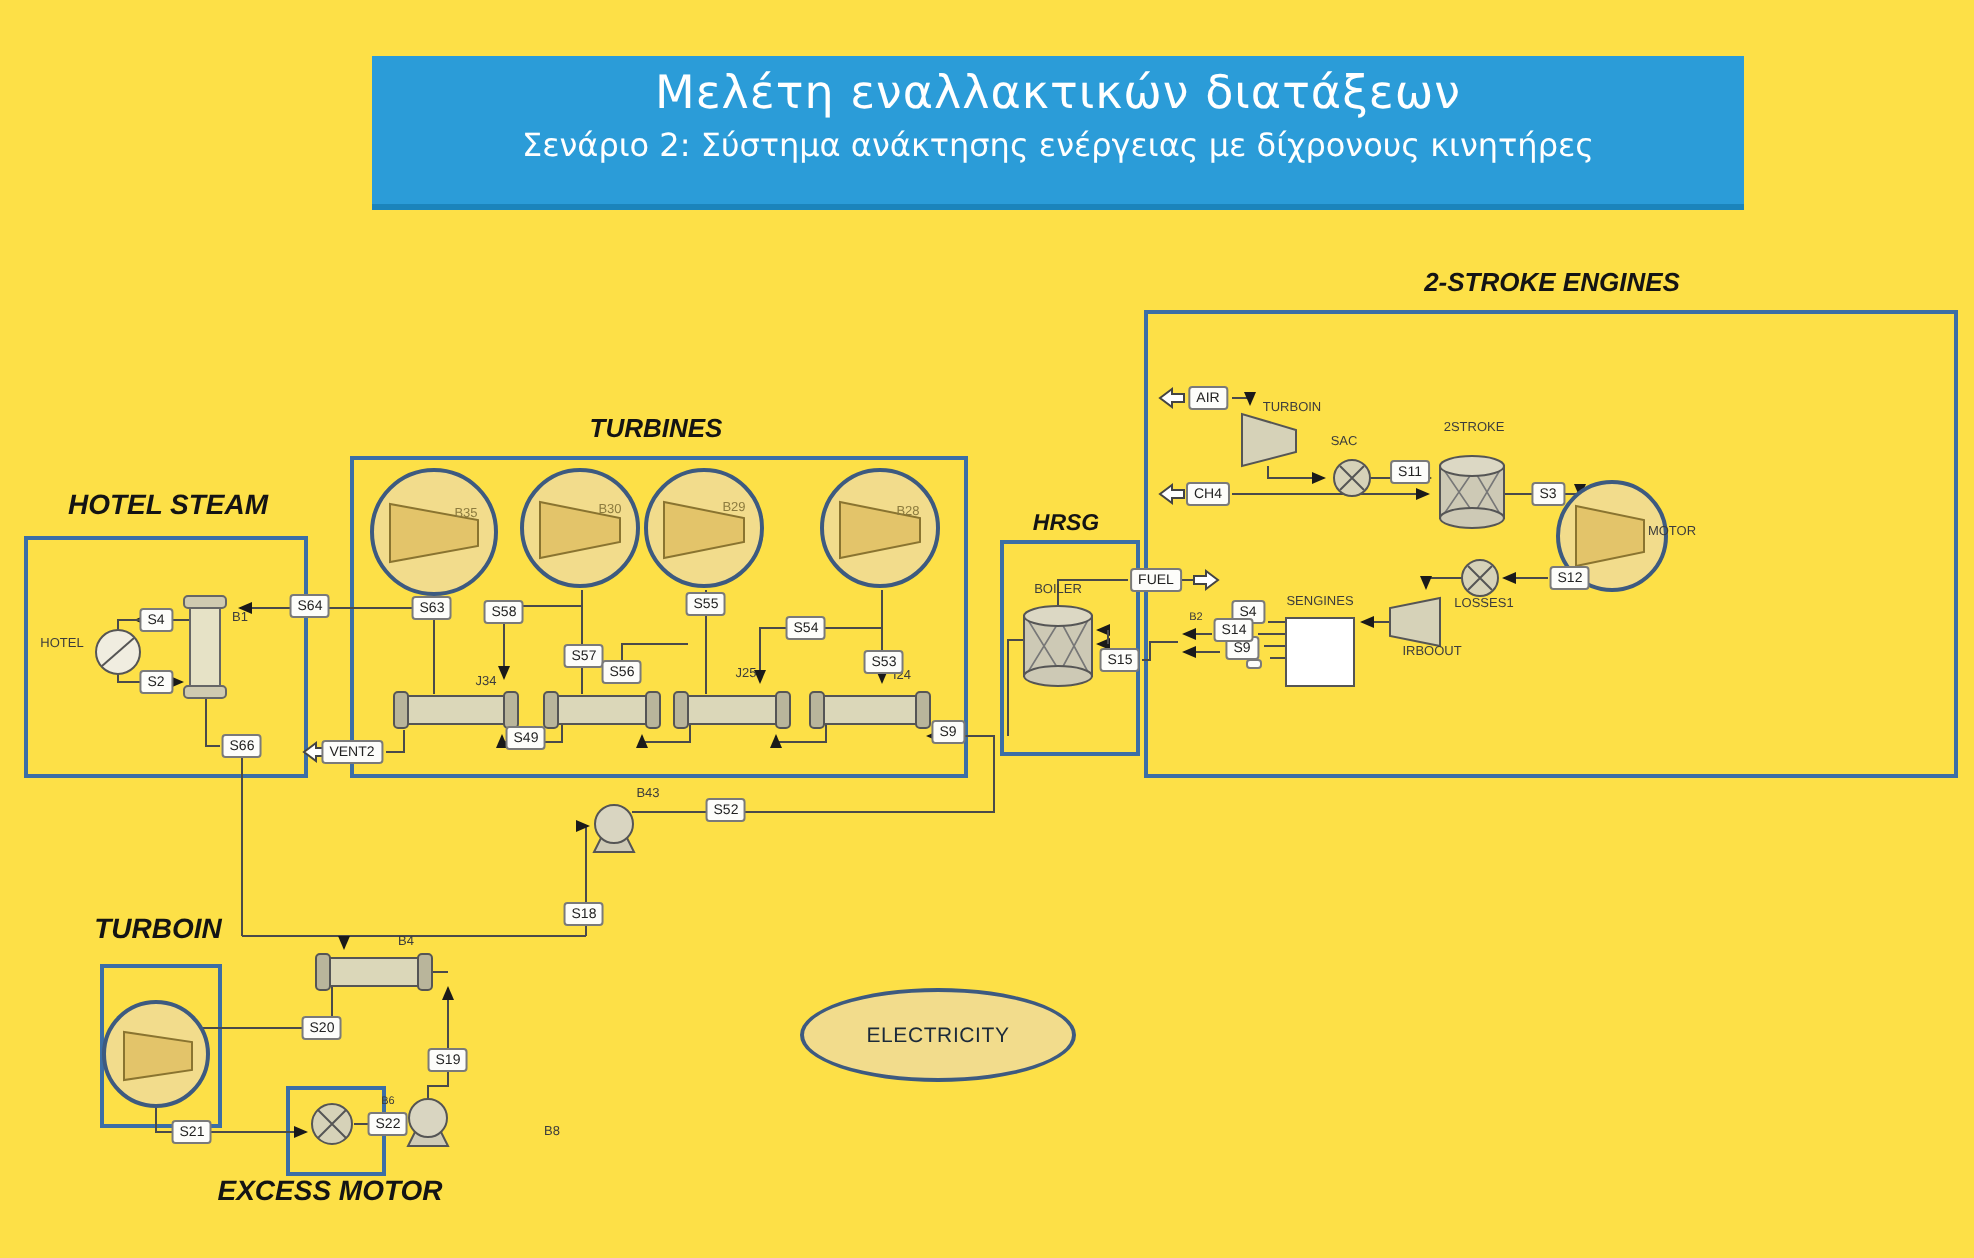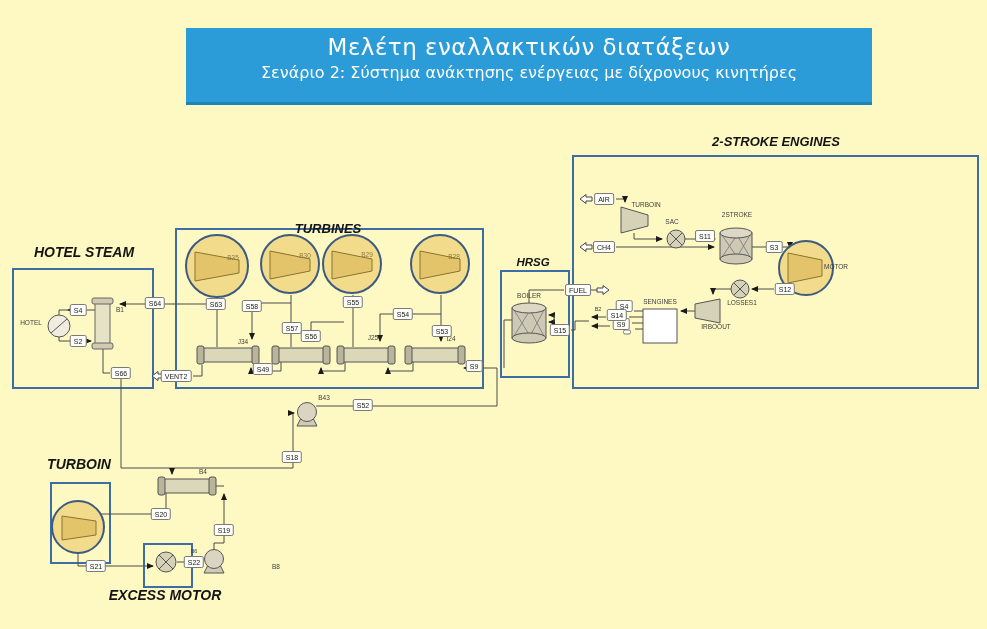--- a/index.html
+++ b/index.html
@@ -1,16 +1,16 @@
 <!DOCTYPE html>
 <html><head>
 <meta charset="utf-8">
 <style>
   html,body{margin:0;padding:0;background:#fff;}
-  .canvas{position:relative;width:987px;height:629px;background:#fef9c3;overflow:hidden;
+  .canvas{position:relative;width:987px;height:629px;background:#fde047;overflow:hidden;
           font-family:"Liberation Sans",sans-serif;}
   .banner{position:absolute;left:186px;top:28px;width:686px;height:74px;
           background:#2b9cd8;border-bottom:3px solid #1b84bb;color:#fff;text-align:center;
           font-family:"DejaVu Sans",sans-serif;}
   .banner-title{font-size:23px;margin-top:6px;letter-spacing:.5px;}
   .banner-subtitle{font-size:16px;margin-top:3px;text-align:center;}
   .sbox{position:absolute;border:2px solid #3c6ea5;background:transparent;}
   .slabel{position:absolute;transform:translate(-50%,-50%);font-weight:bold;font-style:italic;
           color:#141414;white-space:nowrap;}
   .s14{font-size:14px;} .s13{font-size:13px;} .s11{font-size:11.5px;}
@@ -212,21 +212,21 @@
         <circle cx="307" cy="412" r="9.5" fill="#d9d5c1" stroke="#555"></circle>
       </g>
       <g>
         <polygon points="204,573 224,573 220,565 208,565" fill="#cfcbb7" stroke="#555"></polygon>
         <circle cx="214" cy="559" r="9.5" fill="#d9d5c1" stroke="#555"></circle>
       </g>
     </g>
   </svg>
 
   <div class="slabel s14" style="left:84px;top:252px;">HOTEL STEAM</div>
-  <div class="slabel s13" style="left:328px;top:228px;">TURBINES</div>
+  <div class="slabel s13" style="left:328px;top:214px;">TURBINES</div>
   <div class="slabel s11" style="left:533px;top:262px;">HRSG</div>
   <div class="slabel s13" style="left:776px;top:141px;">2-STROKE ENGINES</div>
   <div class="slabel s14" style="left:79px;top:464px;">TURBOIN</div>
   <div class="slabel s14" style="left:165px;top:595px;">EXCESS MOTOR</div>
 
   <div class="tag" style="left:31px;top:322px;">HOTEL</div>
   <div class="tag" style="left:120px;top:309px;">B1</div>
   <div class="tag gold" style="left:233px;top:257px;">B35</div>
   <div class="tag gold" style="left:305px;top:255px;">B30</div>
   <div class="tag gold" style="left:367px;top:254px;">B29</div>
@@ -273,14 +273,17 @@
   <div class="stream" style="left:624px;top:306px;">S4</div>
   <div class="stream" style="left:621px;top:324px;">S9</div>
   <div class="stream" style="left:617px;top:315px;">S14</div>
   <div class="stream" style="left:363px;top:405px;">S52</div>
   <div class="stream" style="left:292px;top:457px;">S18</div>
   <div class="stream" style="left:161px;top:514px;">S20</div>
   <div class="stream" style="left:224px;top:530px;">S19</div>
   <div class="stream" style="left:96px;top:566px;">S21</div>
   <div class="stream" style="left:194px;top:562px;">S22</div>
 
+  <div class="ellipse">
+    <span>ELECTRICITY</span>
+  </div>
 
 </div>
 
 </body></html>

